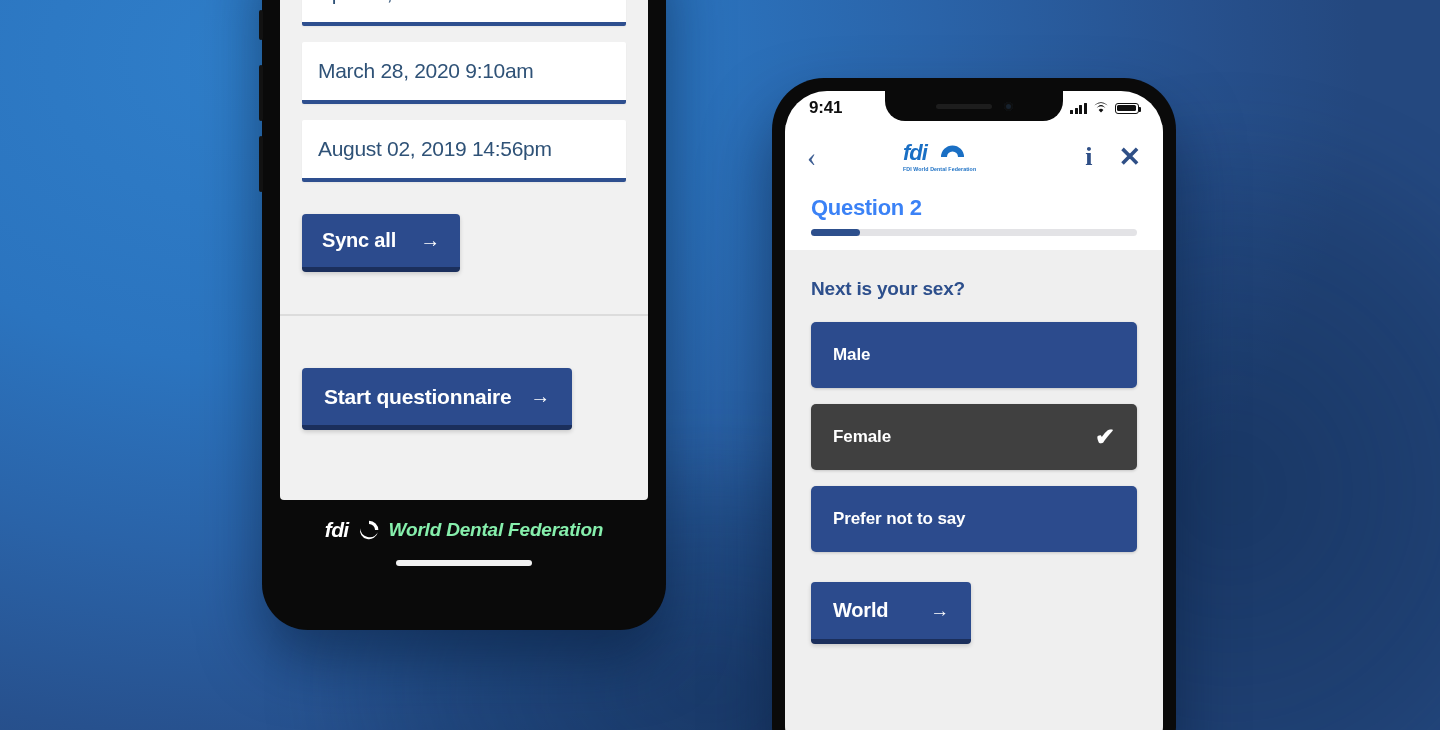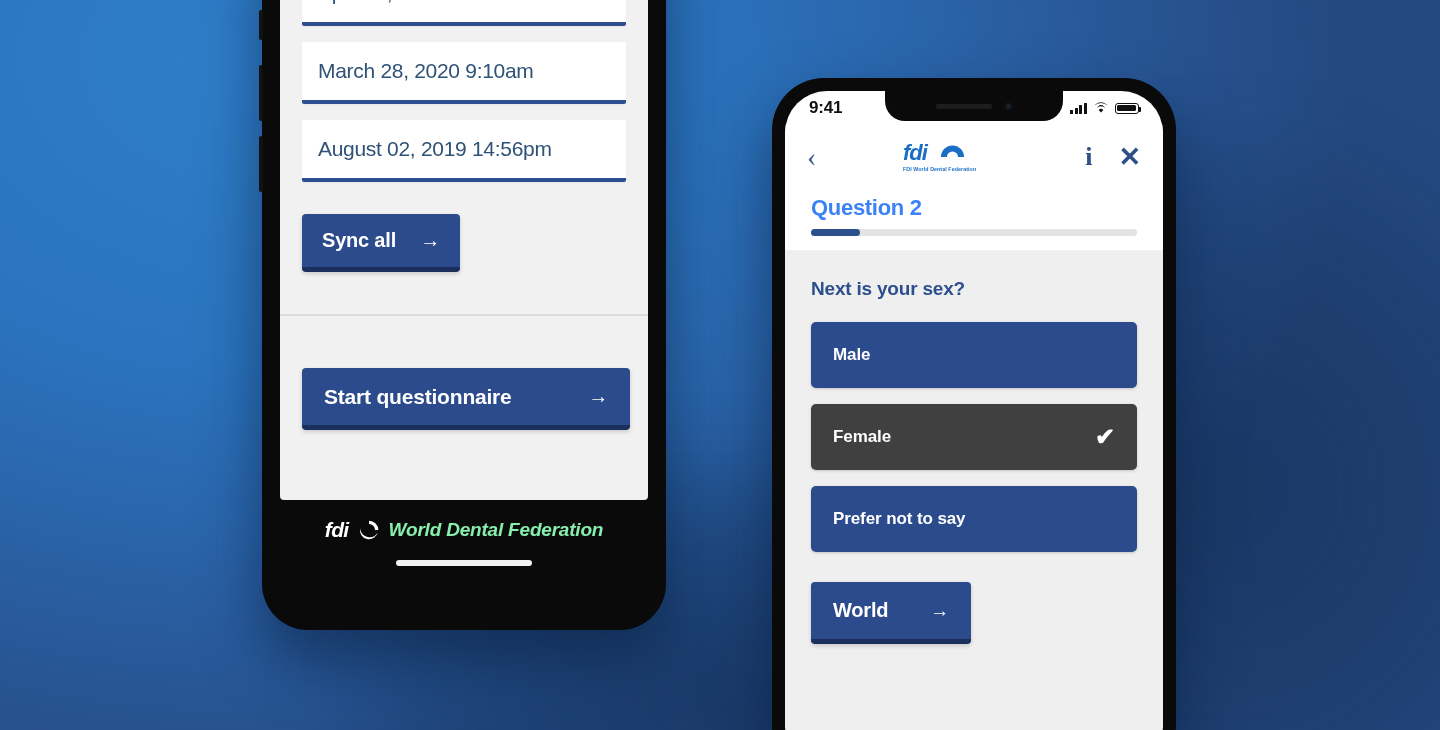--- a/index.html
+++ b/index.html
@@ -85,21 +85,21 @@
 
   #sync-all-button {
     margin:16px 0 0 22px; width:158px; height:58px;
     padding:0 20px; font-size:20px;
   }
   #sync-all-button .arrow { font-size:20px; margin-left:14px; }
 
   .section-divider { margin-top:42px; height:2px; background:#dcdcdc; }
 
   #start-questionnaire-button {
-    margin:52px 22px 0 22px; width:328px; height:62px;
+    margin:52px 22px 0 22px; width:270px; height:62px;
     padding:0 22px; font-size:21px;
   }
   #start-questionnaire-button .arrow { font-size:20px; }
 
   
   #phone-right {
     left:772px; top:78px; width:404px; height:700px;
     border-radius:52px;
     box-shadow: 0 34px 64px rgba(8,26,54,.55);
   }

